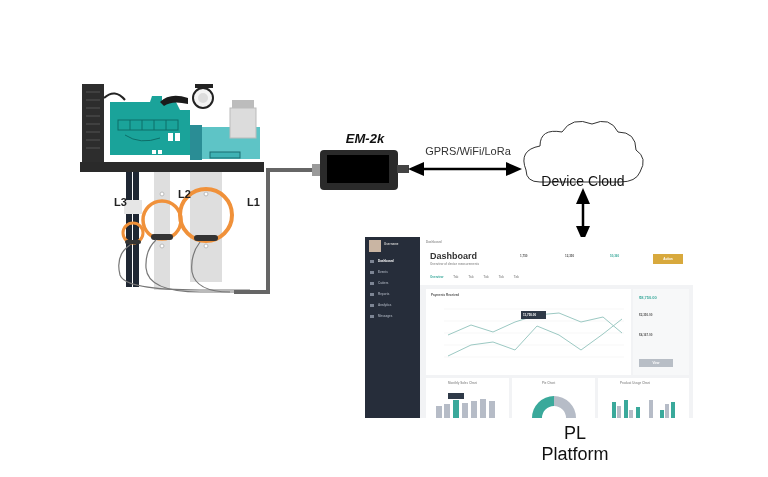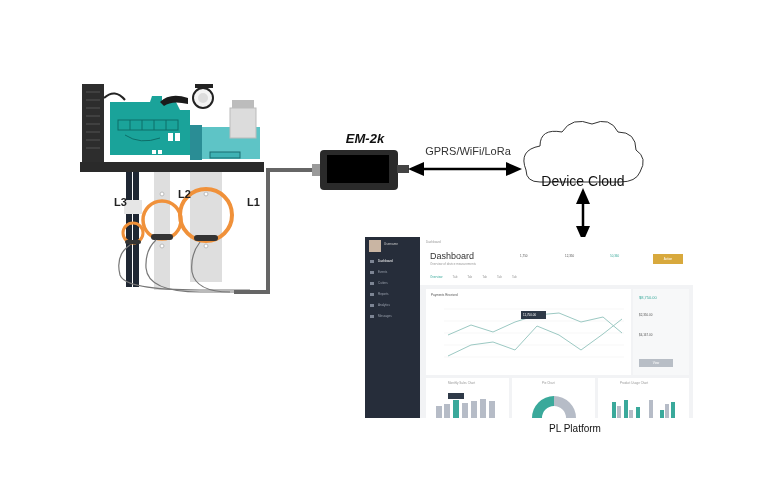--- a/index.html
+++ b/index.html
@@ -3,24 +3,24 @@
 <meta charset="utf-8">
 <style>
   html,body{margin:0;padding:0;background:#fff;}
   body{width:768px;height:477px;position:relative;overflow:hidden;font-family:"Liberation Sans",sans-serif;}
   .abs{position:absolute;}
   .label{color:#111;font-family:"Liberation Sans",sans-serif;text-align:center;}
   #title-power{left:120px;top:30px;width:80px;font-size:15px;line-height:19px;}
   #title-em{left:330px;top:131px;width:70px;font-size:13px;font-weight:bold;font-style:italic;}
   #title-link{left:418px;top:145px;width:100px;font-size:11px;color:#333;}
   #title-cloud{left:528px;top:150px;width:110px;font-size:14px;margin-top:23px;}
-  #title-pl{left:530px;top:423px;width:90px;font-size:10px;}
+  #title-pl{left:530px;top:423px;width:90px;font-size:18px;}
   .phase{font-size:11px;font-weight:bold;color:#222;}
   
-  #dash{left:365px;top:237px;width:328px;height:181px;background:#f2f3f5;overflow:hidden;}
+  #dash{left:365px;top:237px;width:328px;height:181px;background:#f2f3f5;overflow:hidden;font-weight:bold;}
   #dash-side{left:0;top:0;width:55px;height:181px;background:#262d3a;}
   .side-item{position:absolute;left:5px;height:8px;width:46px;display:flex;align-items:center;gap:4px;}
   .side-dot{width:4px;height:3px;background:#7d8594;}
   .side-txt{font-size:3px;color:#9aa1ad;white-space:nowrap;}
   #dash-main{left:55px;top:0;width:273px;height:181px;}
   .card{position:absolute;background:#fff;}
   .tiny{font-size:3px;color:#999;white-space:nowrap;}
 </style>
 </head>
 <body>

